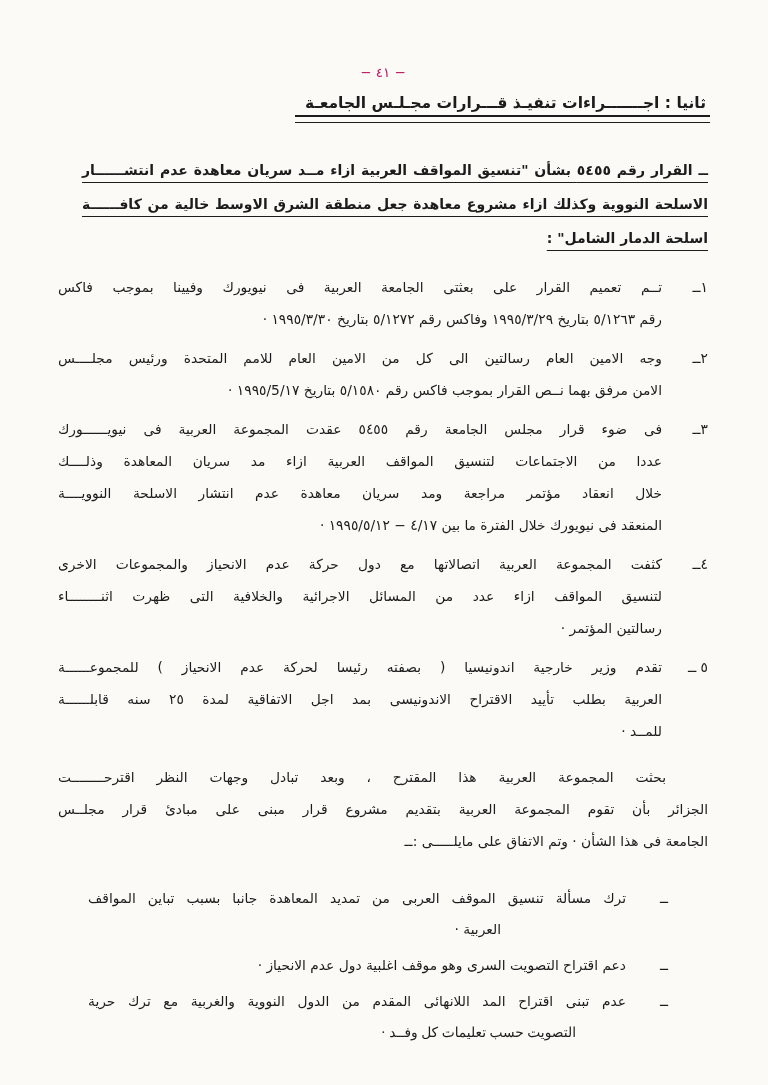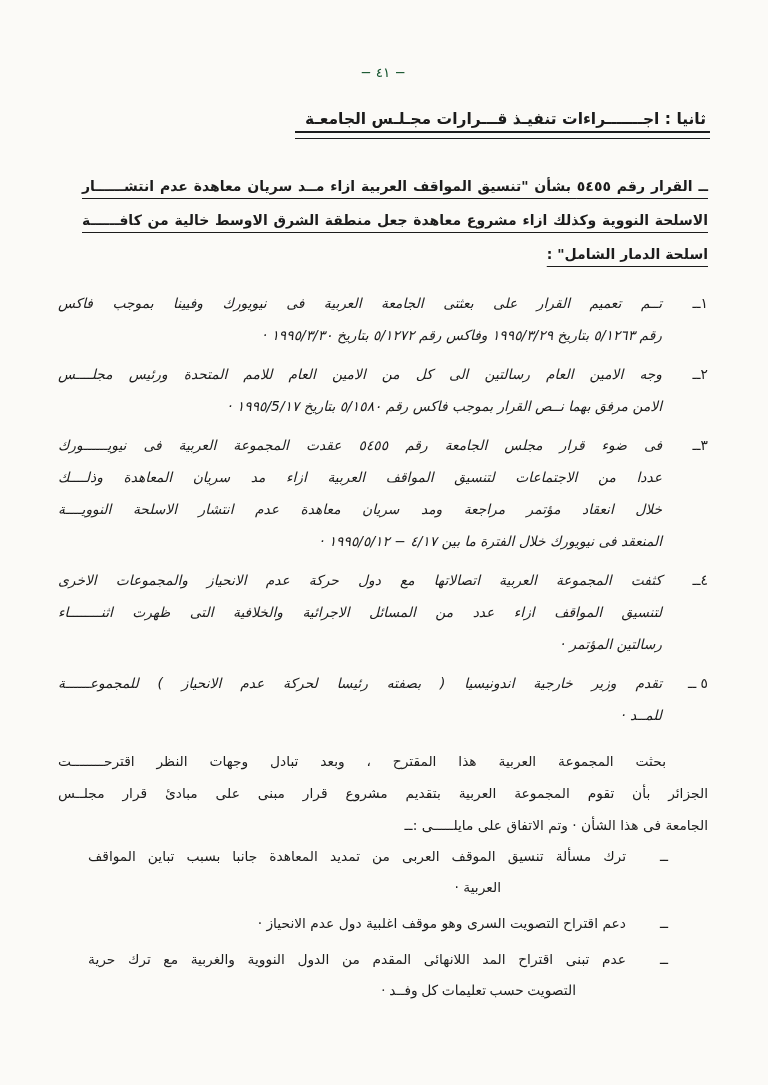--- a/index.html
+++ b/index.html
@@ -17,22 +17,22 @@
   .content{
     position:absolute;
     top:0;right:0;left:0;
     padding:64px 60px 0 58px;
     box-sizing:border-box;
   }
   .page-number{
     text-align:center;
     font-size:13.5px;
     letter-spacing:2px;
-    color:#14532d;
-    margin-bottom:30px;
+    color:#be185d;
+    margin-bottom:14px;
   }
   .heading{
     text-align:right;
     font-size:15.5px;
     font-weight:bold;
     margin:0 2px 30px 0;
   }
   .heading-text{
     display:inline-block;
     position:relative;
@@ -76,24 +76,24 @@
   .item .num{
     flex:none;
     width:46px;
     line-height:32px;
     white-space:nowrap;
   }
   .item .body{
     flex:1;
     min-width:0;
   }
-  .item .ln{line-height:32px;font-style:italic;}
+  .item .ln{line-height:32px;}
   .closing{
     font-size:13.8px;
-    margin:14px 0 0;
+    margin:14px 0 26px;
   }
   .closing .ln{line-height:32px;}
   .ind{padding-right:42px;}
   .bullets{font-size:13.8px;}
   .bullet{
     display:flex;
     padding-right:40px;
     margin-bottom:5px;
   }
   .bullet .dash{
@@ -158,20 +158,21 @@
           <div class="ln j">كثفت المجموعة العربية اتصالاتها مع دول حركة عدم الانحياز والمجموعات الاخرى</div>
           <div class="ln j">لتنسيق المواقف ازاء عدد من المسائل الاجرائية والخلافية التى ظهرت اثنــــــــاء</div>
           <div class="ln r">رسالتين المؤتمر ·</div>
         </div>
       </div>
 
       <div class="item">
         <div class="num">٥ ــ</div>
         <div class="body">
           <div class="ln j">تقدم وزير خارجية اندونيسيا ( بصفته رئيسا لحركة عدم الانحياز ) للمجموعــــــة</div>
+          <div class="ln j">العربية بطلب تأييد الاقتراح الاندونيسى بمد اجل الاتفاقية لمدة ٢٥ سنه قابلــــــة</div>
           <div class="ln r">للمــد ·</div>
         </div>
       </div>
 
     </div>
 
     <div class="closing">
       <div class="ln j ind">بحثت المجموعة العربية هذا المقترح ، وبعد تبادل وجهات النظر اقترحــــــــت</div>
       <div class="ln j">الجزائر بأن تقوم المجموعة العربية بتقديم مشروع قرار مبنى على مبادئ قرار مجلــس</div>
       <div class="ln r">الجامعة فى هذا الشأن · وتم الاتفاق على مايلـــــى :ــ</div>

